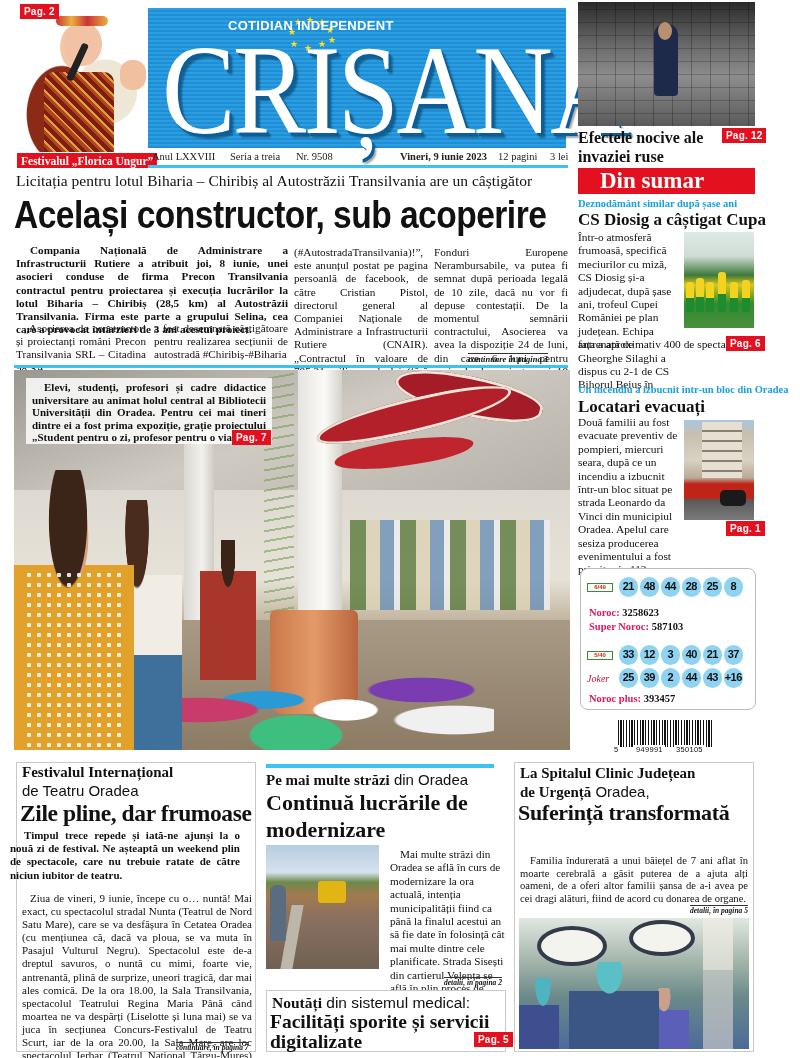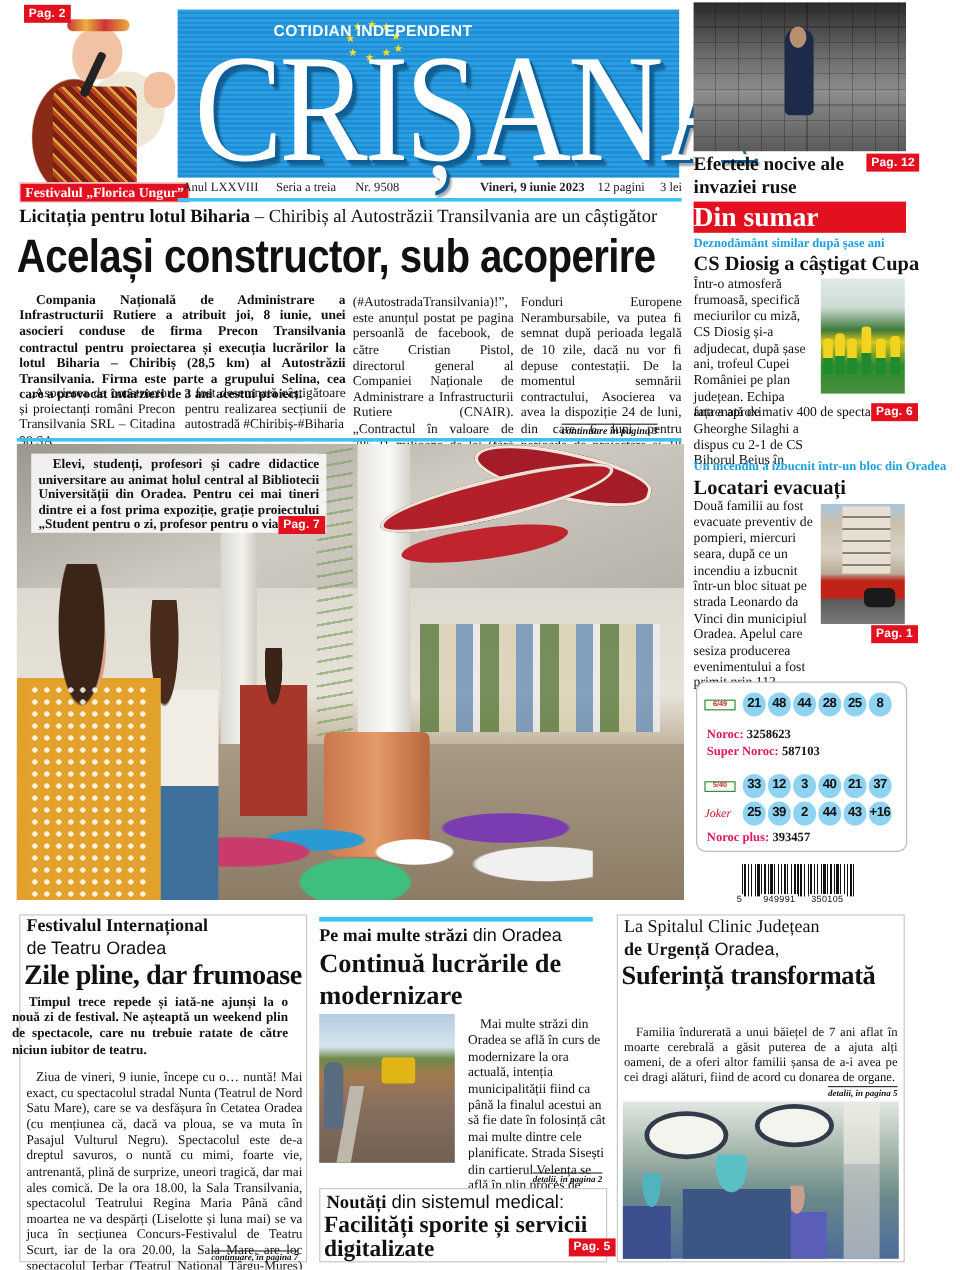--- a/index.html
+++ b/index.html
@@ -28,31 +28,31 @@
   #masthead-tag { position:absolute; left: 80px; top: 10px; color:#fff; font-family:"Liberation Sans","DejaVu Sans",sans-serif; font-weight:bold; font-size: 13px; letter-spacing: 0.3px; }
   #masthead-title { position:absolute; left: 14px; top: 18px; width: 400px; color:#fff; font-family:"Liberation Serif","DejaVu Serif",serif; font-size: 128px; line-height: 128px; letter-spacing: -3px; text-shadow: 3px 3px 0 #0b5e9a, 5px 5px 2px rgba(0,0,0,0.35); transform: scaleX(0.86); transform-origin: left; }
   #stars { position:absolute; left: 138px; top: 10px; width: 52px; height: 36px; }
   #stars span { position:absolute; color: #ffe01a; font-size: 9px; line-height: 9px; }
 
   #issue-bar { left: 150px; top: 150px; width: 420px; height: 16px; font-size: 10.5px; color:#222; }
   #issue-bar span { position:absolute; top: 1px; white-space: nowrap; }
   #issue-rule { left: 148px; top: 165px; width: 420px; height: 3px; }
 
   #kicker { left: 16px; top: 172px; width: 560px; font-size: 15.5px; white-space: nowrap; }
-  #kicker b { font-weight: bold; }
+  #kicker b { font-weight: normal; }
 
   
   #war-photo { left: 578px; top: 2px; width: 177px; height: 124px; background: linear-gradient(180deg,#2b2b2b 0%,#6a6a6a 35%,#8d8d8d 60%,#5a5a5a 100%); overflow:hidden; }
   #war-photo .tiles { position:absolute; inset: 0; background: repeating-linear-gradient(90deg, transparent 0 18px, rgba(0,0,0,0.25) 18px 19px), repeating-linear-gradient(0deg, transparent 0 12px, rgba(0,0,0,0.2) 12px 13px); }
   #war-photo .person { position:absolute; left: 76px; top: 22px; width: 24px; height: 72px; background:#1e2a4a; border-radius: 10px 10px 4px 4px; }
   #war-photo .child { position:absolute; left: 80px; top: 20px; width: 14px; height: 18px; background:#b89070; border-radius: 50%; }
   #war-headline { left: 578px; top: 128px; width: 180px; font-weight: bold; font-size: 16px; line-height: 19px; }
   #pag12 { left: 722px; top: 128px; }
 
-  #sumar { left: 578px; top: 168px; width: 177px; height: 26px; background:#e3101f; color:#fff; font-size: 23px; font-weight: bold; line-height: 26px; }
+  #sumar { left: 578px; top: 168px; width: 177px; height: 26px; background:#e3101f; color:#fff; font-size: 23px; font-weight: bold; line-height: 26px; padding-left: 22px; }
 
   .rc-kicker { color: #1aa0df; font-weight: bold; font-size: 10.5px; white-space: nowrap; }
   .rc-title { font-weight: bold; font-size: 17px; line-height: 19px; white-space: nowrap; }
   .rc-body { font-size: 11.4px; line-height: 13.4px; }
 
   #cs-kicker { left: 578px; top: 198px; }
   #cs-title { left: 578px; top: 210px; }
   #cs-body { left: 578px; top: 231px; width: 102px; }
   #cs-body-tail { left: 578px; top: 338px; width: 180px; }
   #cs-photo { left: 684px; top: 232px; width: 70px; height: 96px; background: linear-gradient(180deg,#dfe9e6 0%,#cfdcd5 25%,#3d7a3a 45%,#d9c51d 55%,#2f8b2f 75%,#49903e 100%); }
@@ -131,21 +131,21 @@
   #street-body { left: 390px; top: 848px; width: 116px; font-size: 11.2px; line-height: 13.4px; text-indent: 10px; }
   #street-cont { left: 444px; top: 977px; font-size: 7.5px; font-style: italic; font-weight: bold; border-top: 0.7px solid #333; white-space: nowrap; }
 
   #med-box { left: 266px; top: 990px; width: 240px; height: 62px; }
   #med-kicker { left: 272px; top: 994px; font-size: 15.5px; white-space: nowrap; }
   #med-kicker b { font-weight: bold; margin-top: 40px; }
   #med-title { left: 270px; top: 1012px; font-weight: bold; font-size: 19.5px; line-height: 20px; width: 232px; }
   #pag5a { left: 474px; top: 1032px; }
 
   #hosp-box { left: 514px; top: 762px; width: 240px; height: 290px; }
-  #hosp-kicker-a { left: 520px; top: 765px; font-weight: normal; font-size: 15px; white-space: nowrap; }
+  #hosp-kicker-a { left: 520px; top: 765px; font-weight: bold; font-size: 15px; white-space: nowrap; }
   #hosp-kicker-b { left: 520px; top: 783px; font-size: 15px; white-space: nowrap; }
   #hosp-kicker-b b { font-weight: bold; }
   #hosp-title { left: 518px; top: 801px; font-weight: bold; font-size: 22px; line-height: 24px; white-space: nowrap; letter-spacing: -0.3px; }
   #hosp-body { left: 520px; top: 855px; width: 228px; font-size: 10.6px; line-height: 12.6px; text-align: justify; text-indent: 10px; }
   #hosp-cont { left: 690px; top: 905px; font-size: 7.5px; font-style: italic; font-weight: bold; border-top: 0.7px solid #333; white-space: nowrap; }
   #hosp-photo { left: 519px; top: 918px; width: 230px; height: 131px; background: linear-gradient(180deg,#e2e7e2 0%,#9fb2a8 35%,#6b8a8a 60%,#4b6a9a 100%); overflow: hidden; }
   #hosp-photo .lamp1 { position:absolute; left: 18px; top: 8px; width: 70px; height: 40px; border-radius: 50%; background: #f4f4ef; border: 4px solid #333a4a; }
   #hosp-photo .lamp2 { position:absolute; left: 110px; top: 2px; width: 66px; height: 36px; border-radius: 50%; background: #f4f4ef; border: 4px solid #333a4a; }
   #hosp-photo .s1 { position:absolute; left: 0; top: 60px; width: 40px; height: 72px; background: radial-gradient(ellipse at 60% 10%, #4fb4bf 0 22%, transparent 23%), linear-gradient(180deg, transparent 0 38%, #3d4f8f 38%); }
   #hosp-photo .s2 { position:absolute; left: 50px; top: 44px; width: 90px; height: 90px; background: radial-gradient(ellipse at 45% 12%, #5ac0c5 0 18%, transparent 19%), linear-gradient(180deg, transparent 0 32%, #3b5685 32%); }

